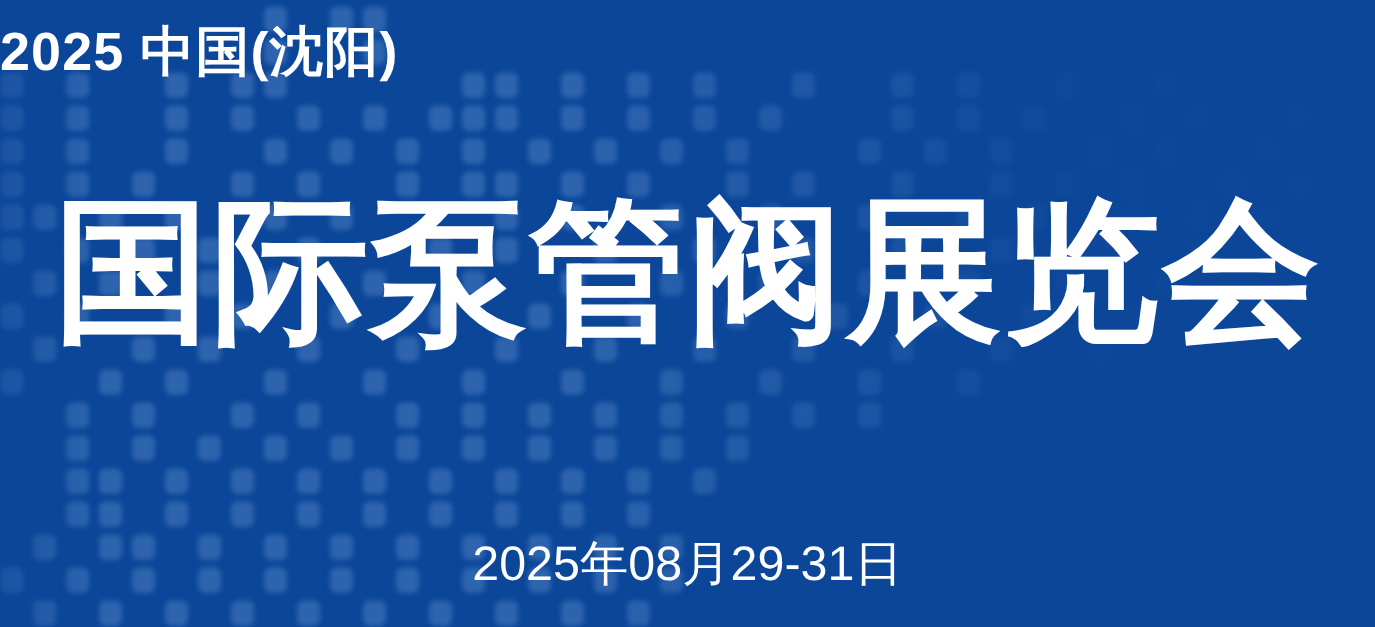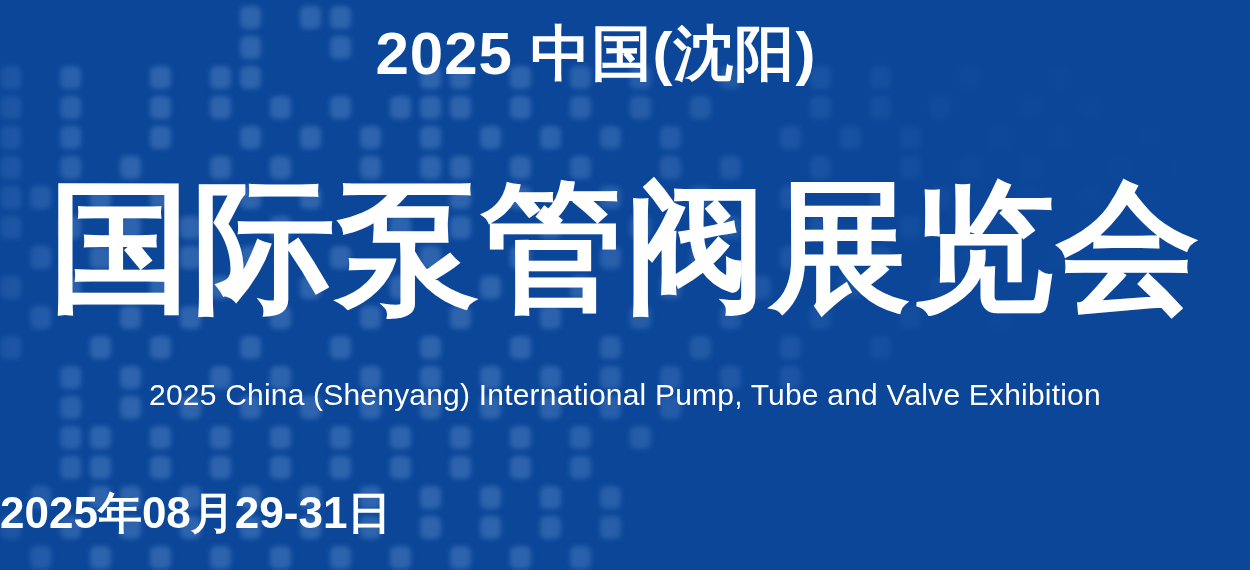--- a/index.html
+++ b/index.html
@@ -50,23 +50,23 @@
     position:absolute;
     inset:0;
     z-index:5;
   }
 
   .line-top {
     position:absolute;
     top:24px;
     left:0;
     right:58px;
-    text-align:center;
+    text-align:left;
     color:#ffffff;
-    font-size:60px;
+    font-size:49px;
     line-height:1.0;
     font-weight:bold;
     letter-spacing:1px;
     white-space:nowrap;
   }
 
   .line-main {
     position:absolute;
     top:176px;
     left:0;
@@ -93,27 +93,27 @@
     letter-spacing:0.2px;
     white-space:nowrap;
   }
 
   .line-bottom {
     position:absolute;
     top:491px;
     left:0;
     right:0;
     display:flex;
-    justify-content:space-between;
+    justify-content:center;
     align-items:baseline;
     gap:42px;
     color:#ffffff;
     font-size:44px;
     line-height:1.0;
-    font-weight:bold;
+    font-weight:normal;
     white-space:nowrap;
   }
   .line-bottom .date    { letter-spacing:0px; }
   .line-bottom .venue   { letter-spacing:1px; }
 </style>
 </head>
 <body>
 
 <div id="banner">
 
@@ -355,20 +355,19 @@
       </svg>
   </div>
   <div id="pattern-fade"></div>
 
   <div id="content">
 
     <div class="line-top">2025 中国(沈阳)</div>
 
     <div class="line-main">国际泵管阀展览会</div>
 
-    <div class="line-en">2025 China (Shenyang) International Pump, Tube and Valve Exhibition</div>
 
     <div class="line-bottom">
       <span class="date">2025年08月29-31日</span>
     </div>
 
   </div>
 </div>
 
 </body></html>

